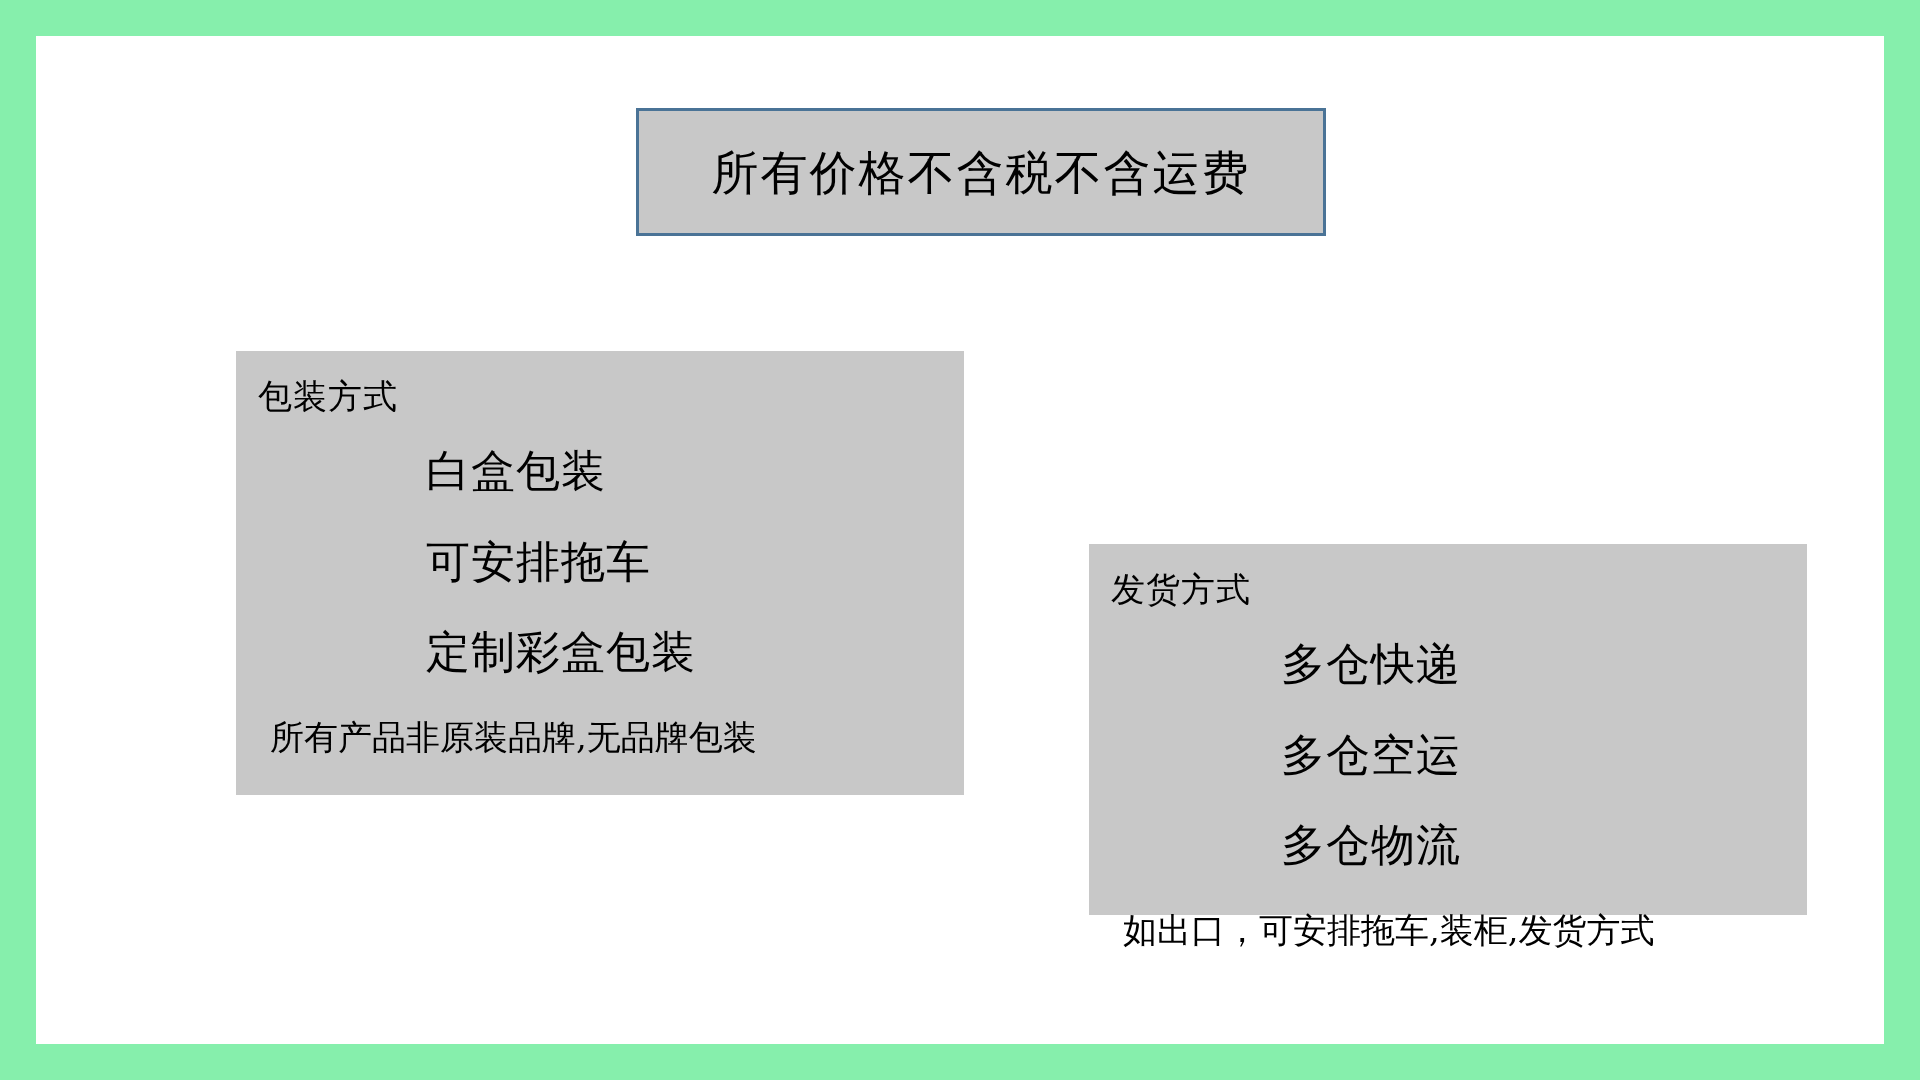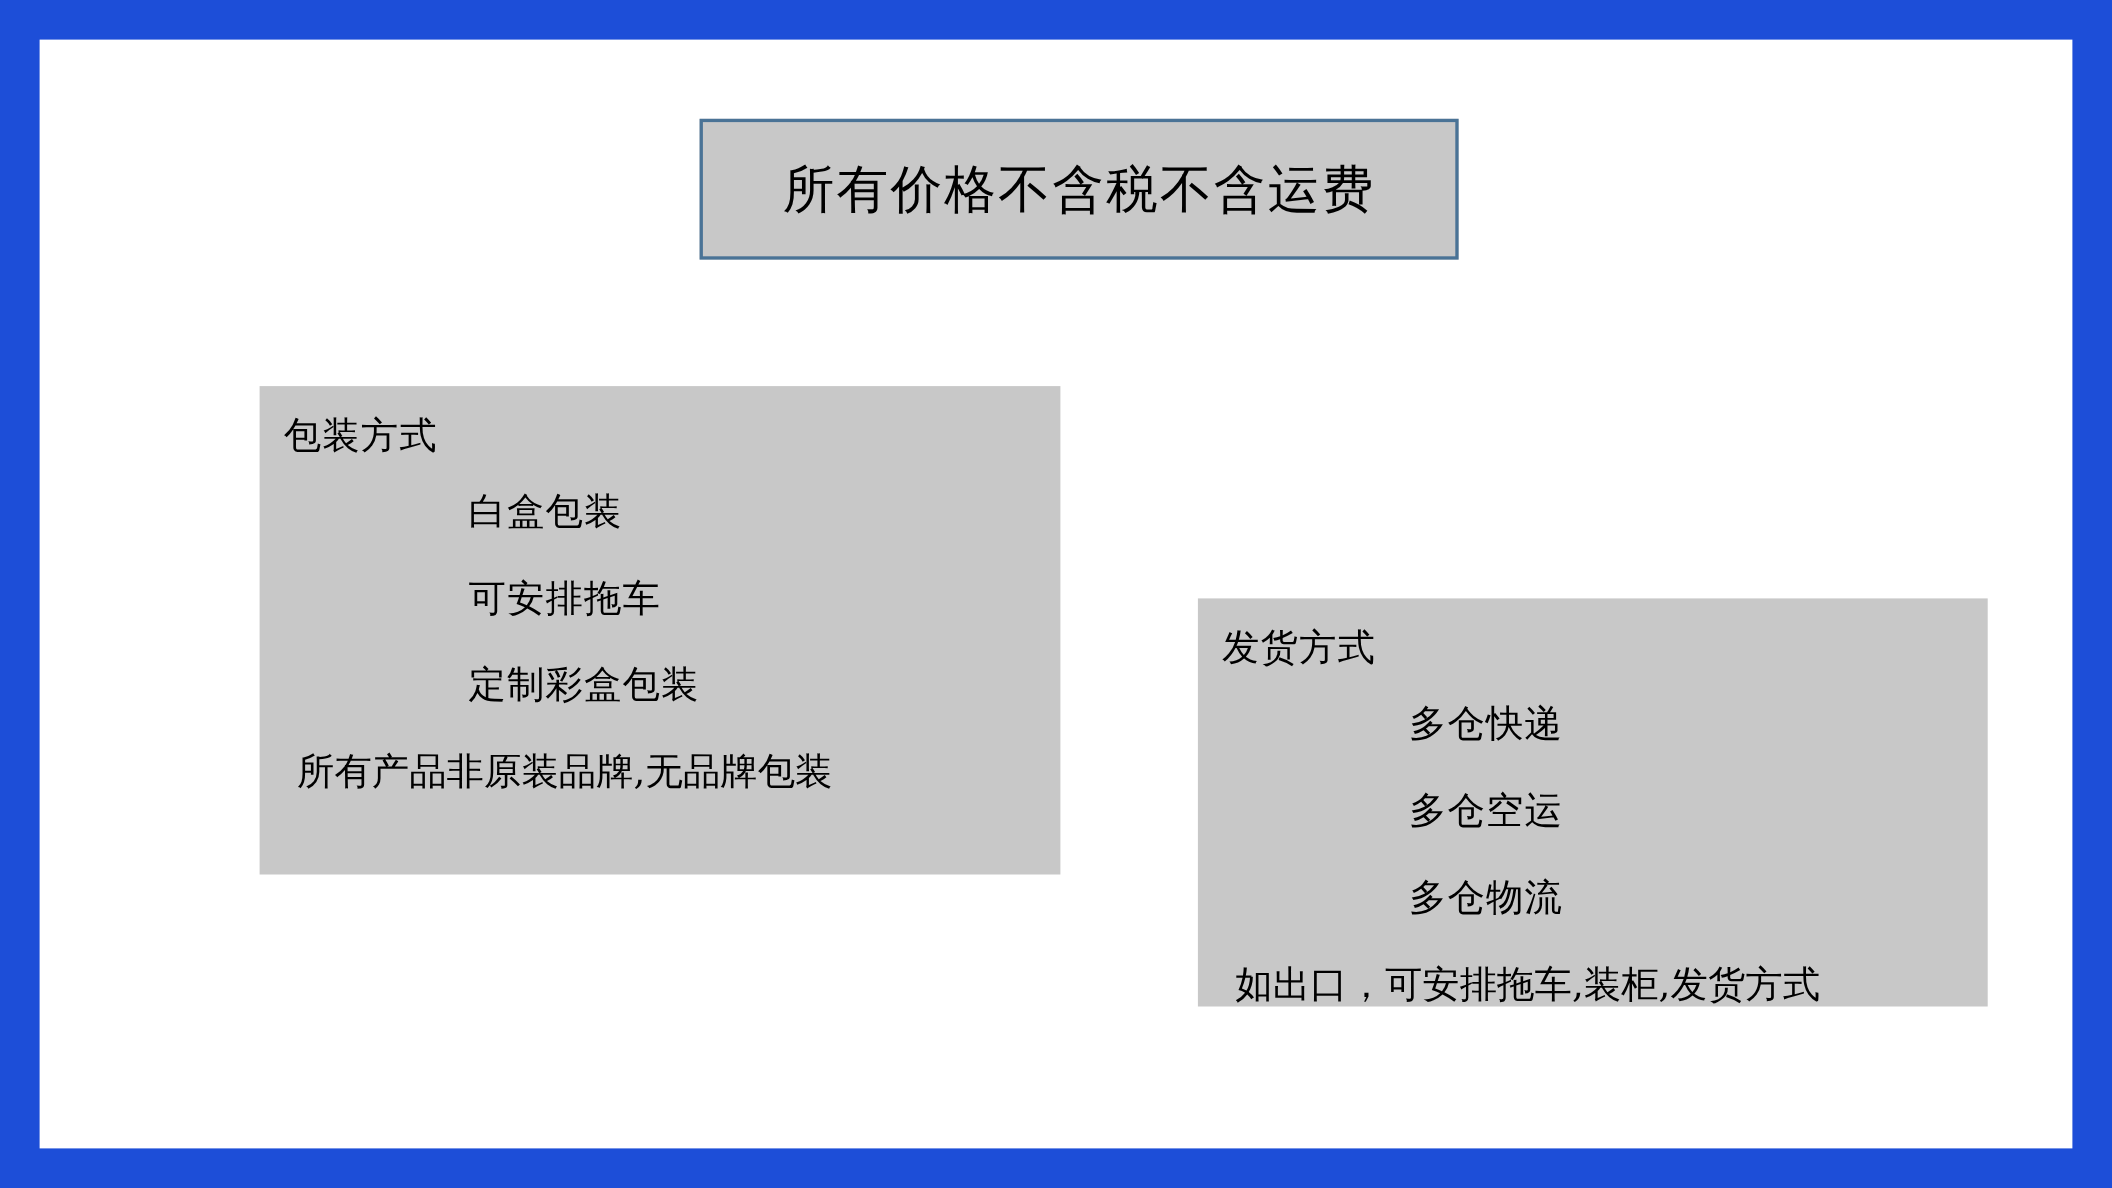--- a/index.html
+++ b/index.html
@@ -15,21 +15,21 @@
     background: #ffffff;
   }
 
   
   #slide-frame {
     position: absolute;
     left: 0;
     top: 0;
     width: 1920px;
     height: 1080px;
-    background: #1d4ed8;      
+    background: #86efac;      
     box-sizing: border-box;
   }
 
   
   #slide-canvas {
     position: absolute;
     left: 36px;
     top: 36px;
     width: 1848px;
     height: 1008px;
@@ -84,21 +84,21 @@
 
   .panel-heading {
     font-size: 34px;
     line-height: 1.15;
     color: #000000;
     letter-spacing: 1px;
     margin: 0 0 30px 0;
     white-space: nowrap;
   }
   .panel-item {
-    font-size: 34px;
+    font-size: 44px;
     line-height: 1.15;
     color: #000000;
     letter-spacing: 1px;
     margin: 0 0 40px 0;
     padding-left: 168px;
     white-space: nowrap;
   }
   #shipping-panel .panel-item {
     padding-left: 170px;
   }

